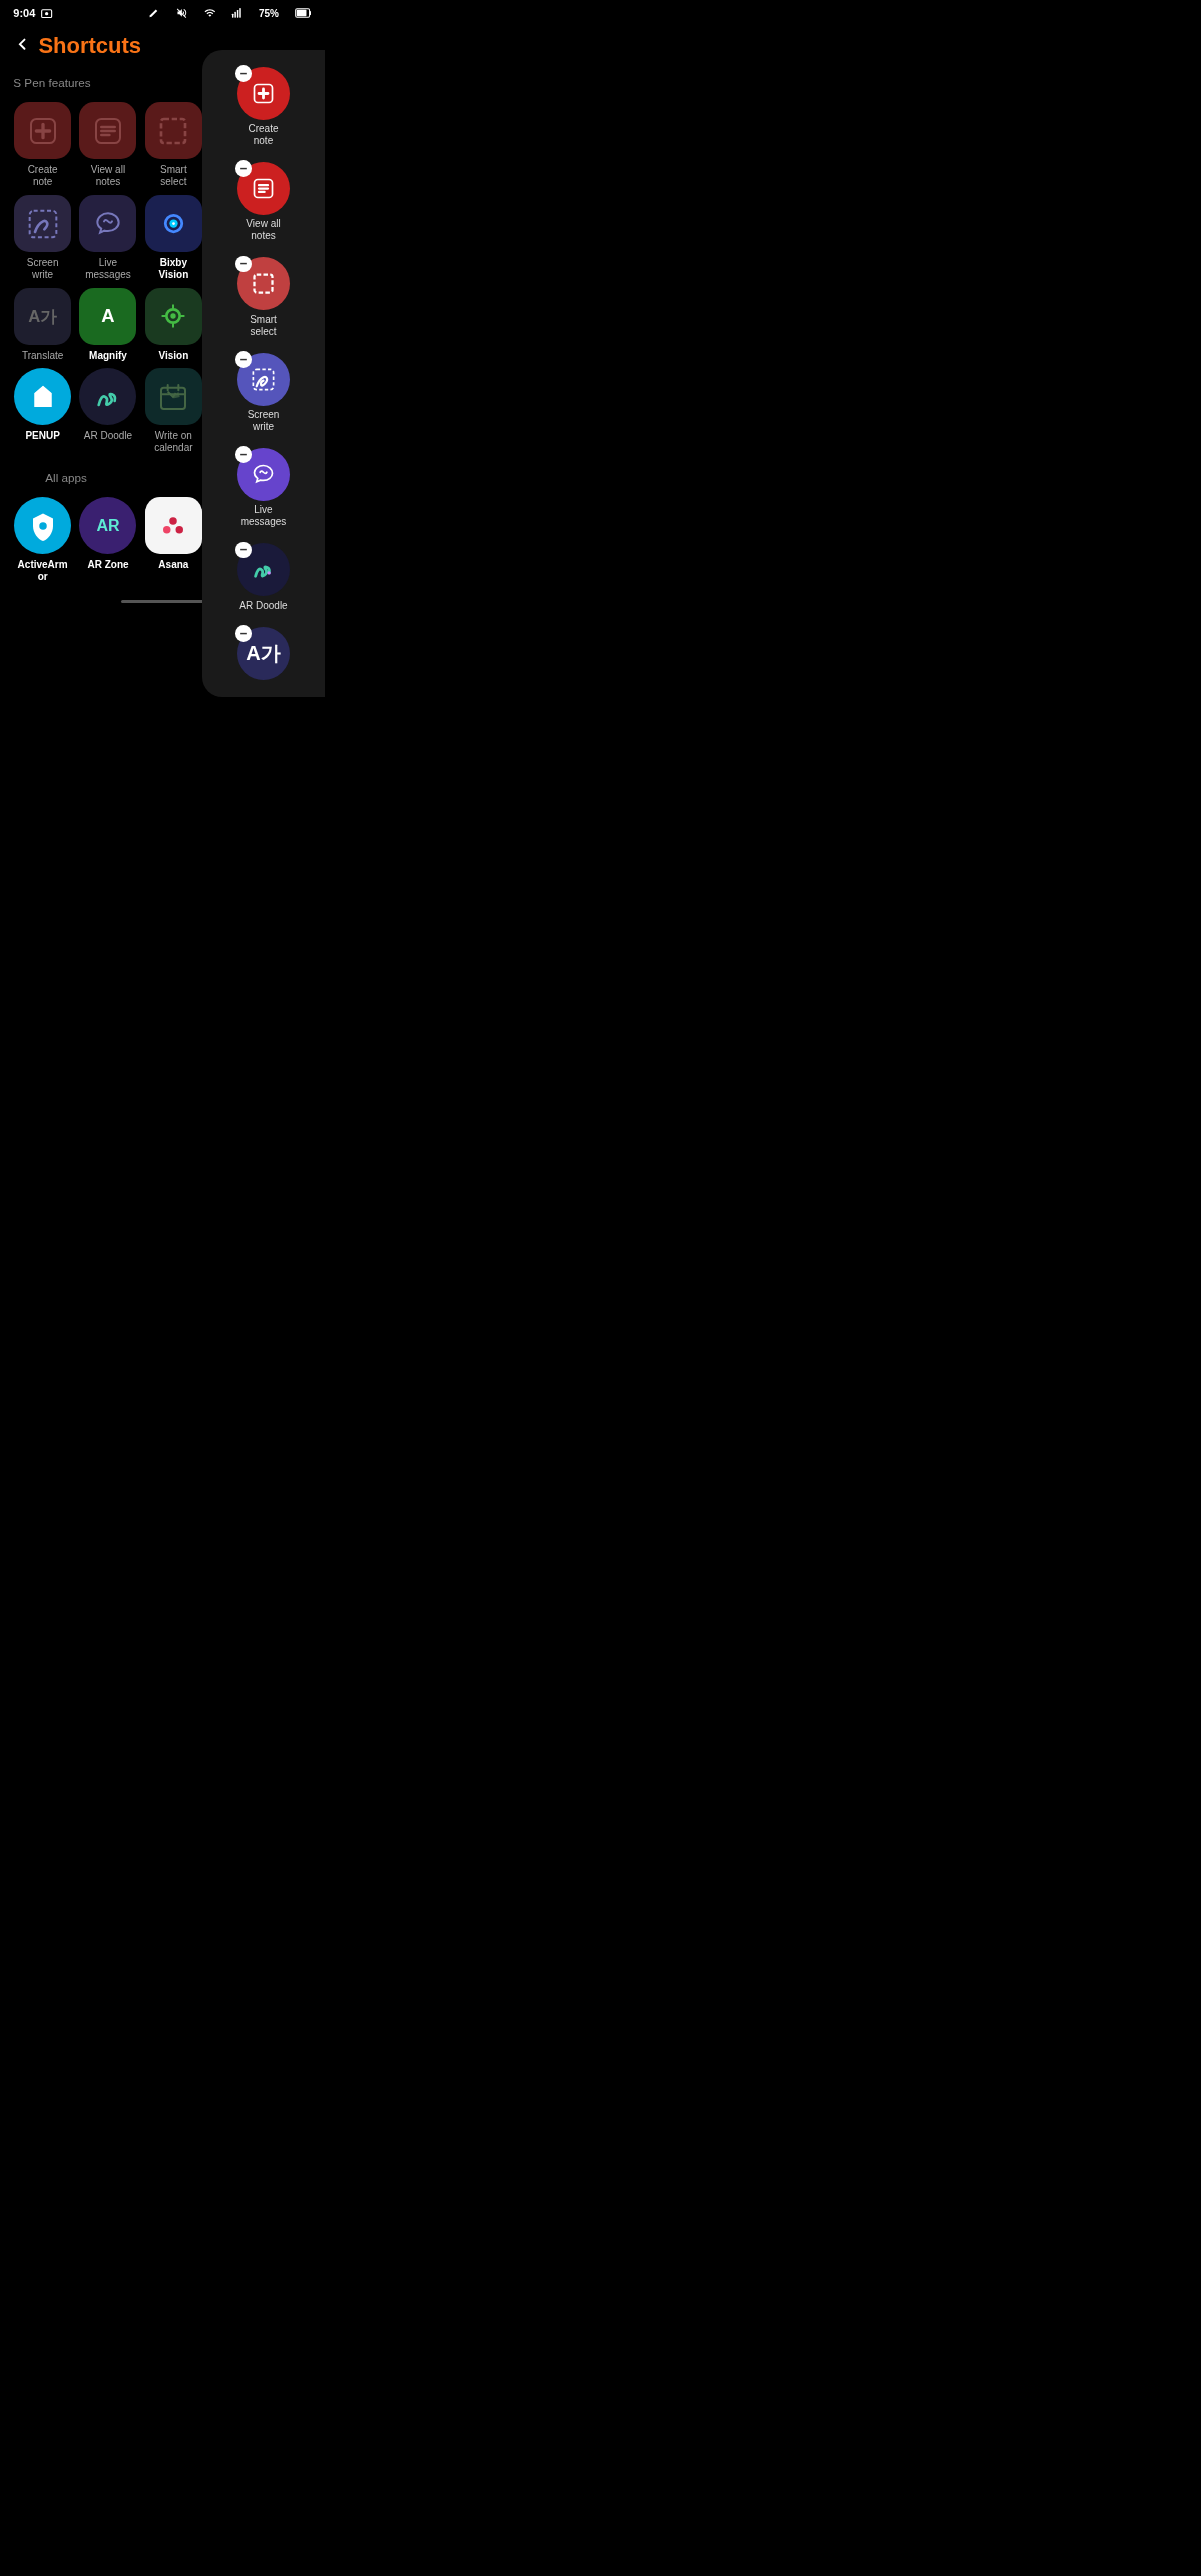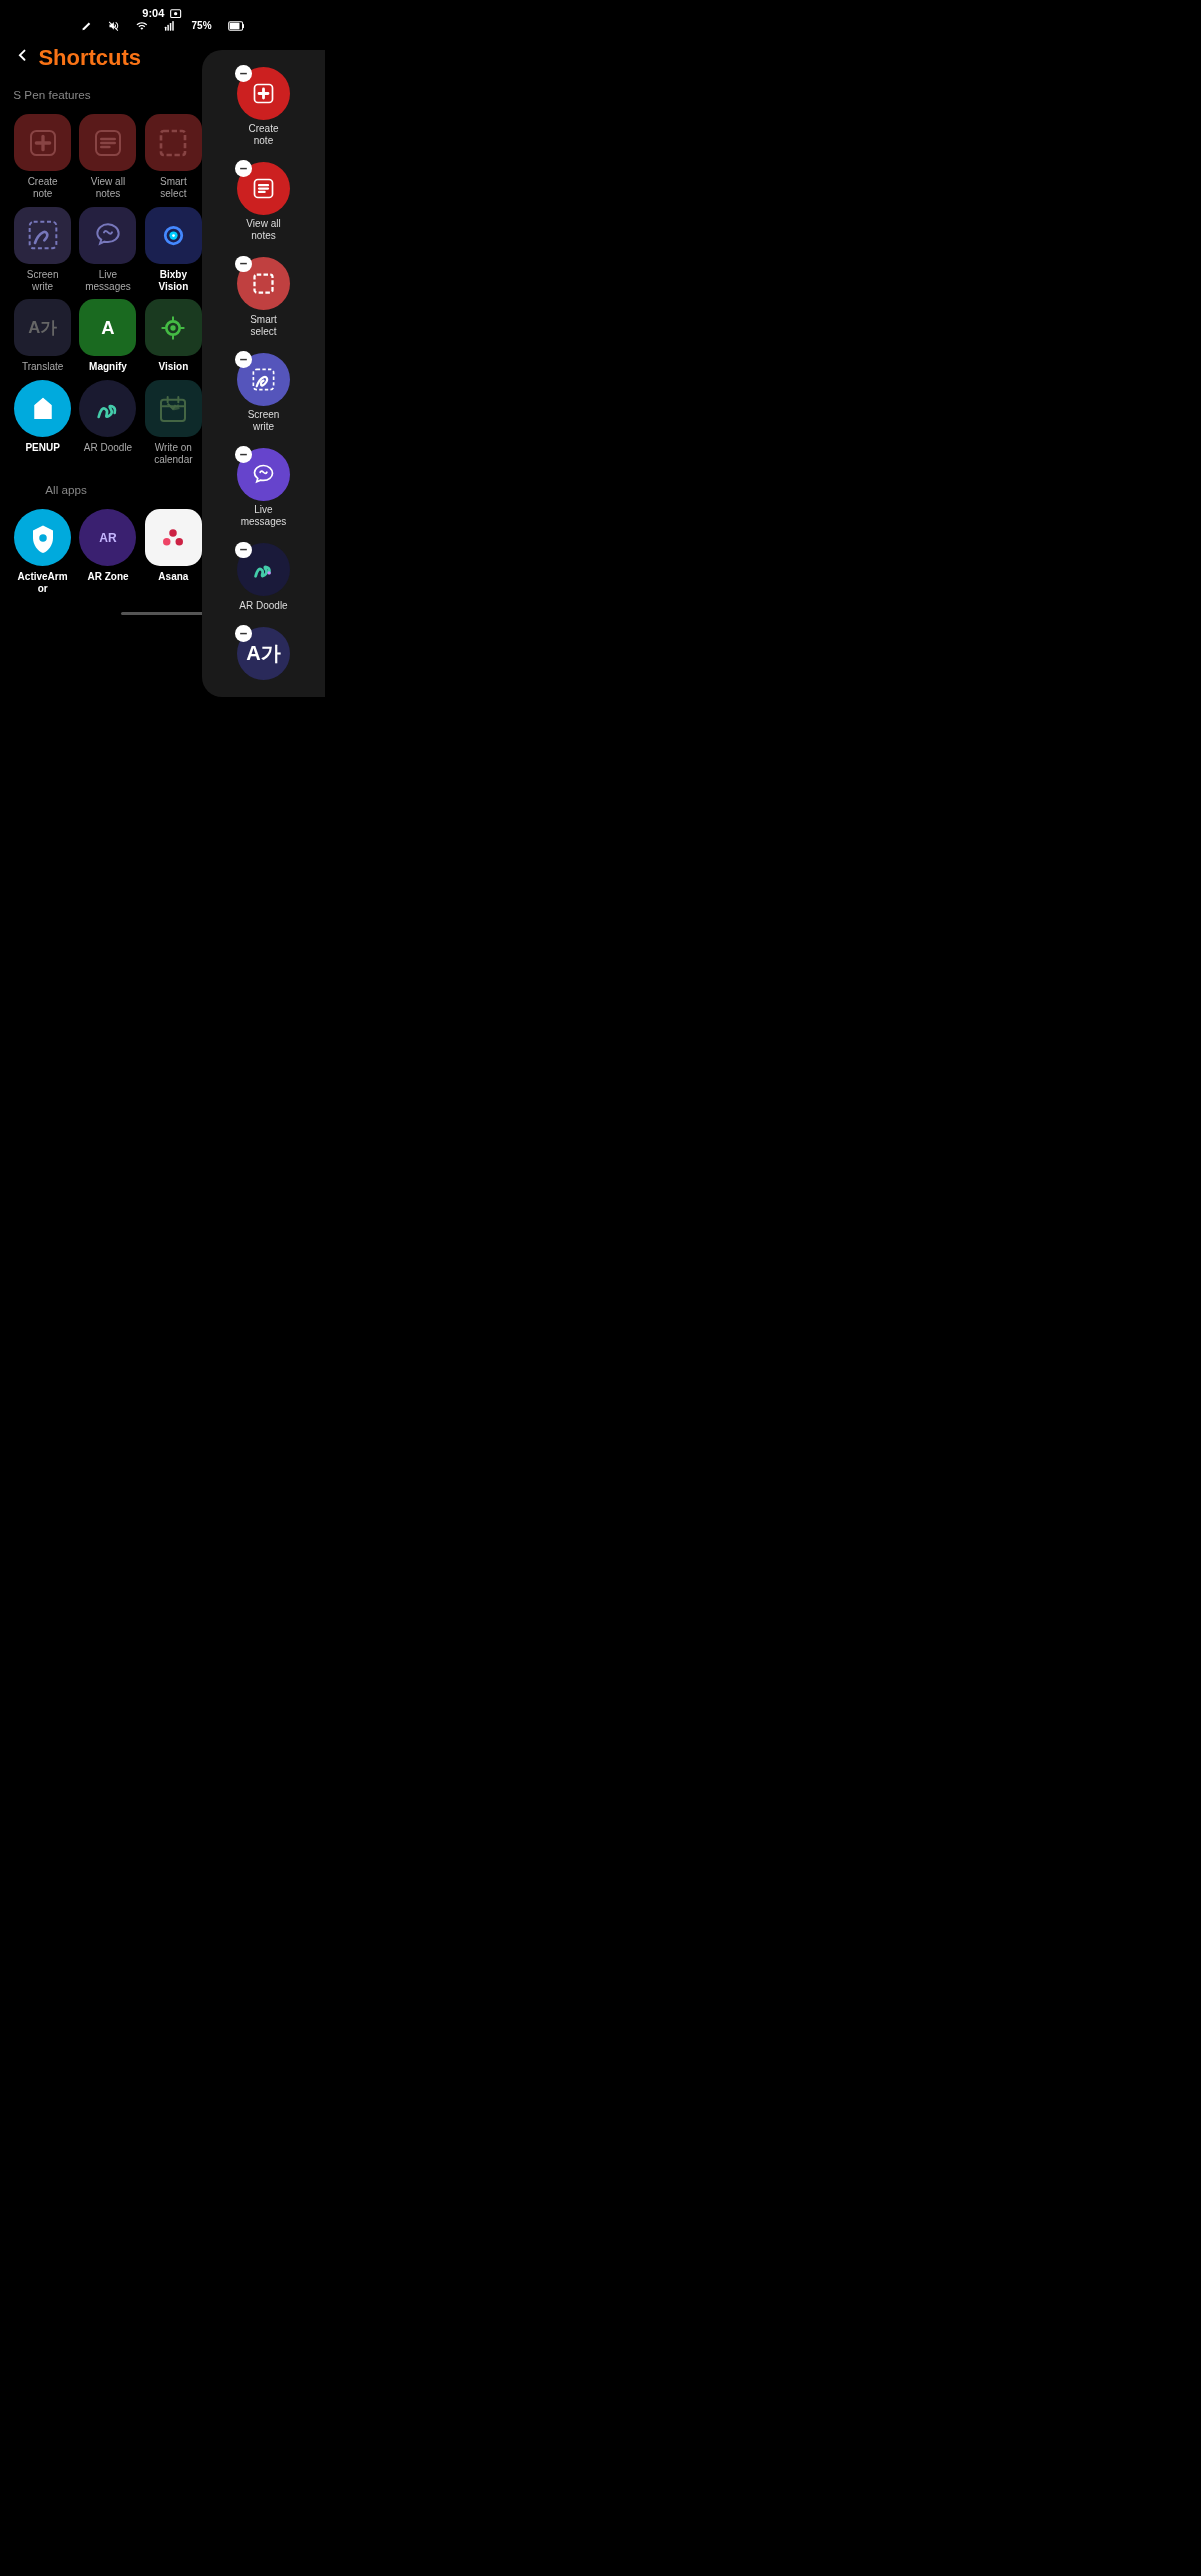--- a/index.html
+++ b/index.html
@@ -10,26 +10,25 @@
       font-family: 'Segoe UI', Arial, sans-serif;
       width: 325px;
       min-height: 701px;
       position: relative;
       overflow-x: hidden;
     }
 
     
     .status-bar {
       display: flex;
-      justify-content: flex-start;
+      justify-content: space-between;
       align-items: center;
       padding: 6.7px 13.3px 3.3px;
       font-size: 11px;
       font-weight: 600;
-      flex-direction: column;
     }
     .status-left { display: flex; align-items: center; gap: 5px; }
     .status-right { display: flex; align-items: center; gap: 16px; font-size: 10px; }
 
     
     .header {
       display: flex;
       align-items: center;
       padding: 10px 13.3px 6.7px;
       gap: 6.7px;
@@ -430,21 +429,21 @@
         <svg width="30" height="30" viewBox="0 0 24 24" fill="white">
             <path d="M12 2L4 6v6c0 5.5 3.8 10.7 8 12 4.2-1.3 8-6.5 8-12V6L12 2z" fill="white"></path>
             <circle cx="12" cy="12" r="3" fill="#00aadd"></circle>
           </svg>
       </div>
       <span class="icon-label active">ActiveArm<br>or</span>
     </div>
 
     <div class="icon-item">
       <div class="icon-wrapper" style="background:#3a2070; border-radius:50%;">
-        <span style="font-size:12px; color:#c4b5fd; font-weight:700;">AR</span>
+        <span style="font-size:16px; color:#5eead4; font-weight:700;">AR</span>
       </div>
       <span class="icon-label active">AR Zone</span>
     </div>
 
     <div class="icon-item">
       <div class="icon-wrapper" style="background:#f5f5f5; border-radius:15px;">
         <svg width="30" height="30" viewBox="0 0 24 24">
             <circle cx="12" cy="8" r="3" fill="#cc2244"></circle>
             <circle cx="7" cy="15" r="3" fill="#ee4466"></circle>
             <circle cx="17" cy="15" r="3" fill="#cc2244"></circle>

